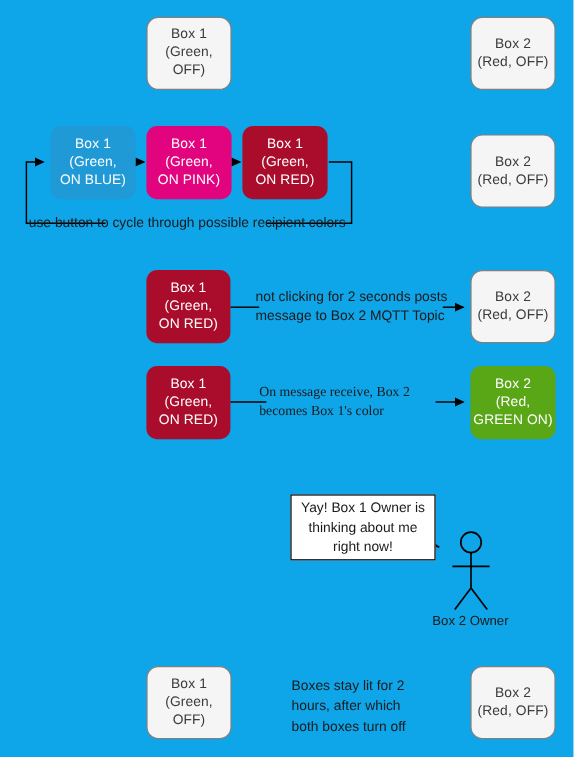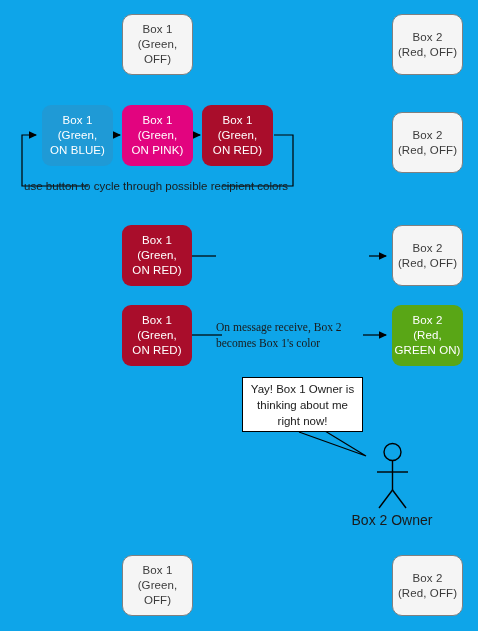--- a/index.html
+++ b/index.html
@@ -63,24 +63,25 @@
     background: #ffffff;
     font-size: 11.5px;
     line-height: 16px;
     color: #1a1a1a;
     text-align: center;
     display: flex;
     align-items: center;
     justify-content: center;
     white-space: pre-line;
     padding: 2px 4px;
+    margin-top: 35px;
   }
   .actor-label {
     position: absolute;
-    font-size: 14px;
+    font-size: 11px;
     color: #1a1a1a;
     text-align: center;
     width: 120px;
   }
   svg.overlay {
     position: absolute;
     left: 0;
     top: 0;
     width: 478px;
     height: 631px;
@@ -164,20 +165,22 @@
   <div class="node off" style="left:392px; top:112px; width:71px; height:61px;">
     <span>Box 2
 (Red, OFF)</span>
   </div>
 
   <div class="node lit" style="left:122px; top:225px; width:70px; height:61px; background:#a90d2b;">
     <span>Box 1
 (Green,
 ON RED)</span>
   </div>
+  <div class="edge-label" style="left:213px; top:240px; width:160px;">not clicking for 2 seconds posts
+message to Box 2 MQTT Topic</div>
   <div class="node off" style="left:392px; top:225px; width:71px; height:61px;">
     <span>Box 2
 (Red, OFF)</span>
   </div>
 
   <div class="node lit" style="left:122px; top:305px; width:70px; height:61px; background:#a90d2b;">
     <span>Box 1
 (Green,
 ON RED)</span>
   </div>
@@ -194,18 +197,21 @@
 thinking about me
 right now!</span>
   </div>
   <div class="actor-label" style="left:332px; top:512px;">Box 2 Owner</div>
 
   <div class="node off" style="left:122px; top:555px; width:71px; height:61px;">
     <span>Box 1
 (Green,
 OFF)</span>
   </div>
+  <div class="plain-text" style="left:243px; top:564px; width:120px;">Boxes stay lit for 2
+hours, after which
+both boxes turn off</div>
   <div class="node off" style="left:392px; top:555px; width:71px; height:61px;">
     <span>Box 2
 (Red, OFF)</span>
   </div>
 
 </div>
 
 </body></html>

